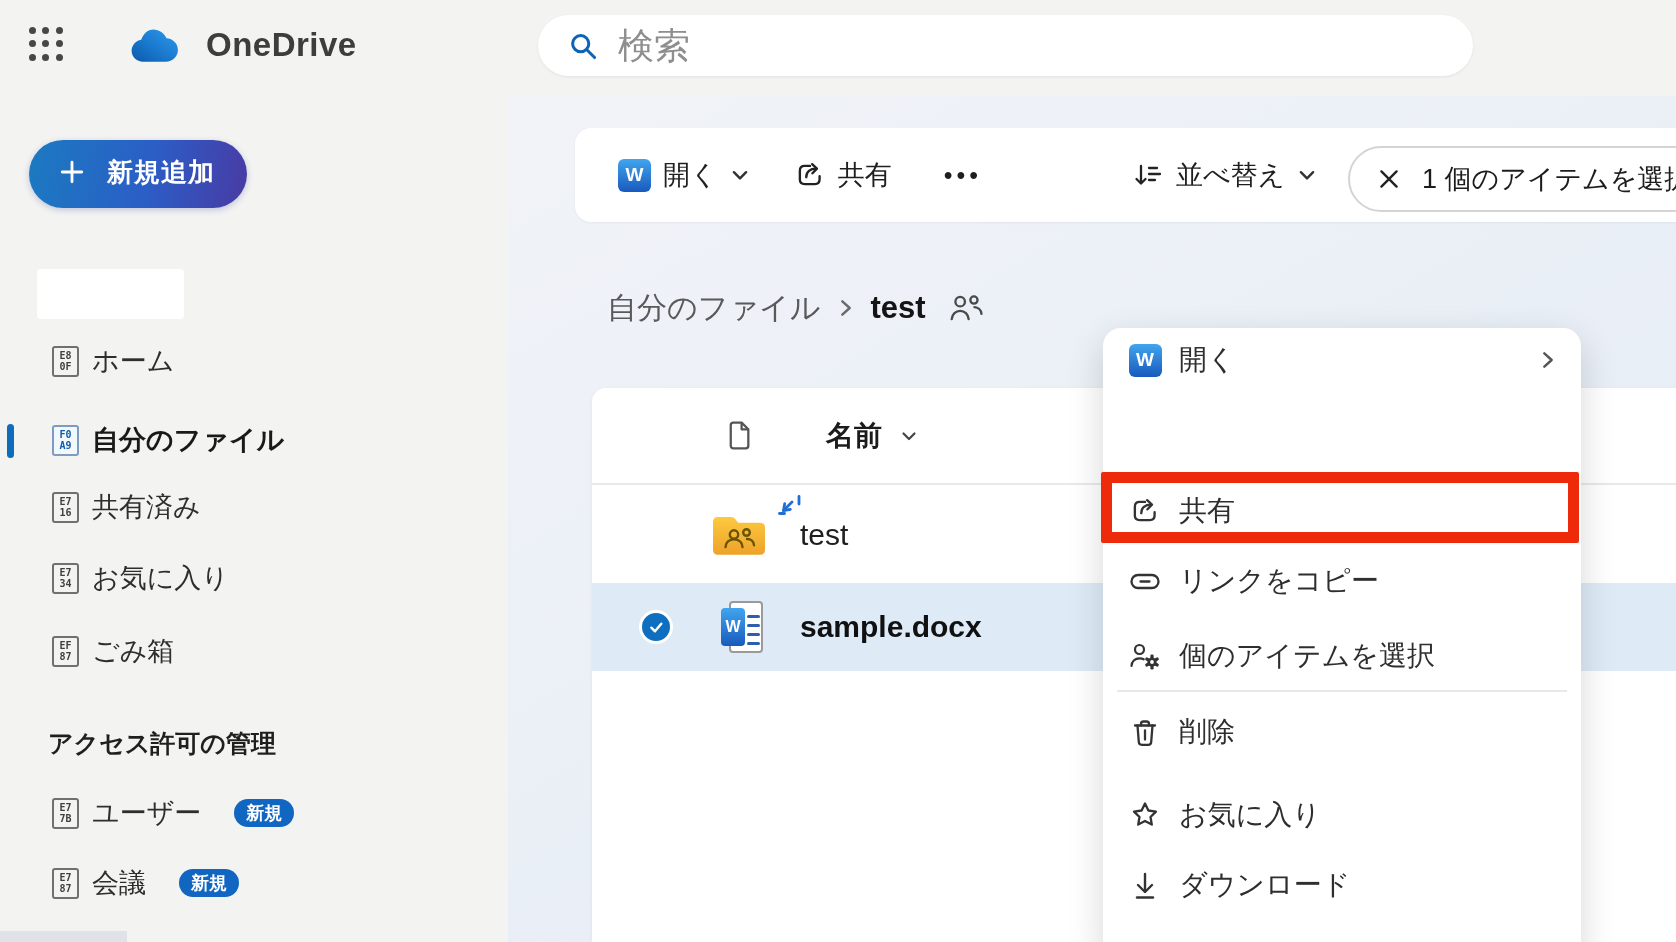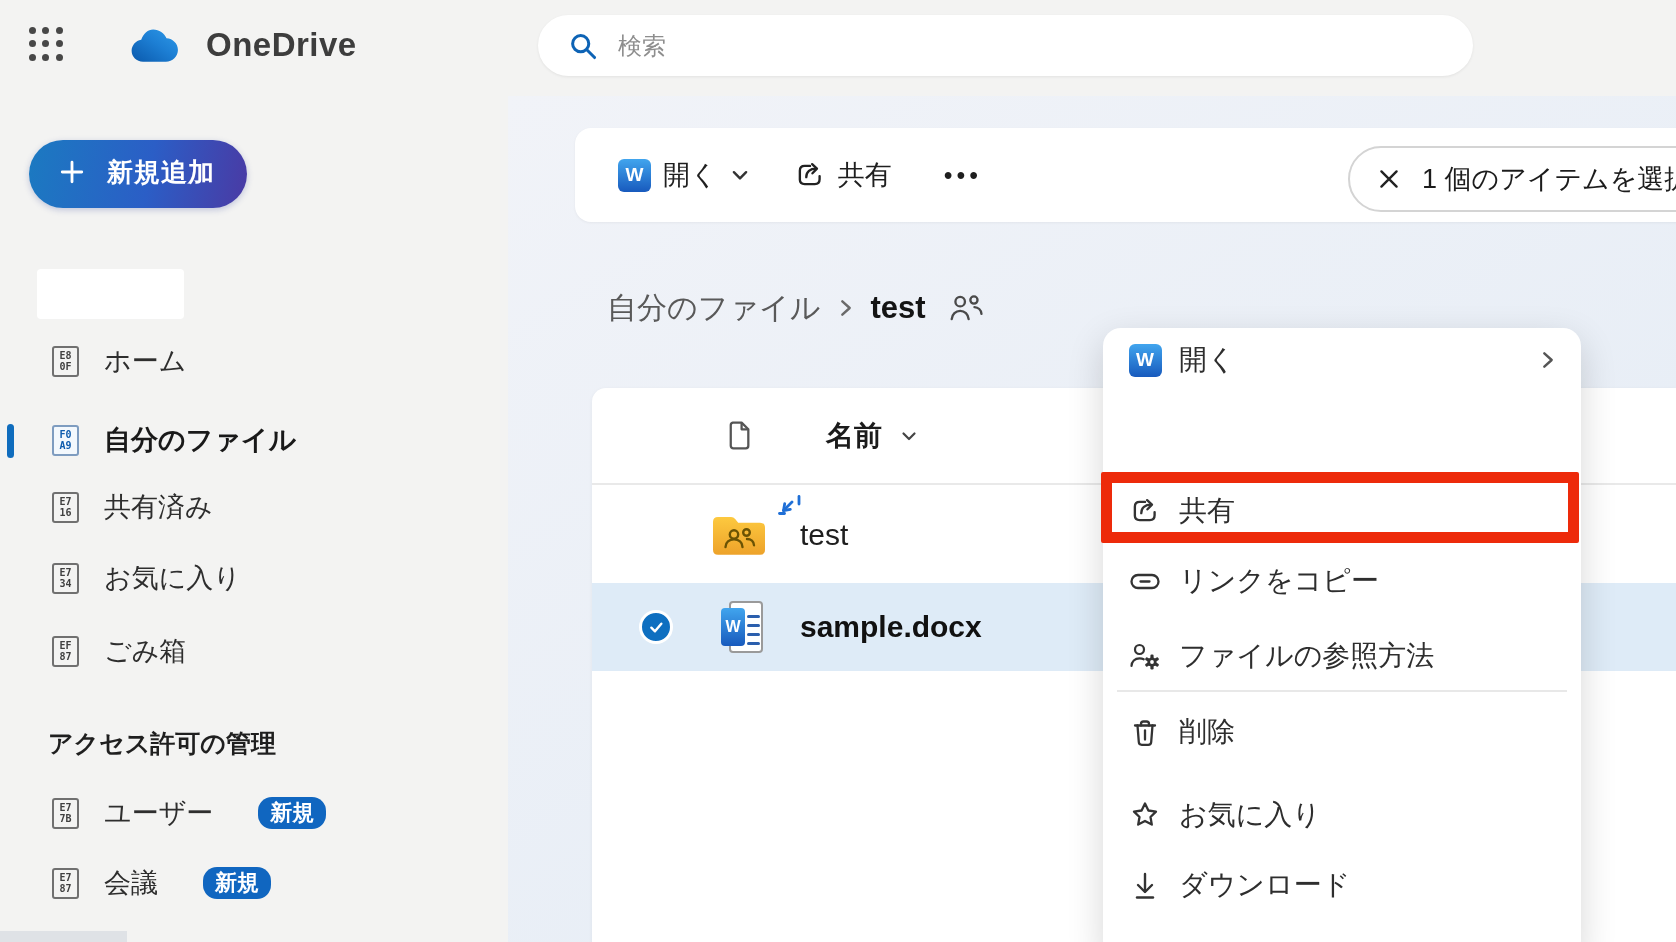--- a/index.html
+++ b/index.html
@@ -10,21 +10,21 @@
 
   
   .waffle{position:absolute;left:26px;top:24px;width:40px;height:40px;display:grid;
           grid-template-columns:repeat(3,1fr);grid-template-rows:repeat(3,1fr);
           place-items:center;background:none;border:0;cursor:pointer;padding:0;}
   .waffle i{width:7px;height:7px;border-radius:50%;background:#474747;}
   .logo{position:absolute;left:130px;top:25px;}
   .app-name{position:absolute;left:206px;top:26px;font-size:33px;font-weight:700;color:#3d3d3d;letter-spacing:.5px;}
   .search{position:absolute;left:538px;top:15px;width:935px;height:61px;background:#fff;border-radius:31px;
           box-shadow:0 1px 3px rgba(0,0,0,.07);display:flex;align-items:center;padding:0 20px 0 30px;box-sizing:border-box;}
-  .search input{border:0;outline:0;background:transparent;font-size:24px;margin-left:18px;flex:1;color:#333;font-family:inherit;}
+  .search input{border:0;outline:0;background:transparent;font-size:36px;margin-left:18px;flex:1;color:#333;font-family:inherit;}
   .search input::placeholder{color:#8e8e8e;}
 
   
   .toolbar{position:absolute;left:575px;top:128px;right:-20px;height:94px;background:#fff;border-radius:16px;
            box-shadow:0 1px 3px rgba(0,0,0,.05);display:flex;align-items:center;padding-left:43px;box-sizing:border-box;}
   .tb-btn{display:flex;align-items:center;gap:12px;font-size:27px;color:#1f1f1f;background:none;border:0;
           font-family:inherit;cursor:pointer;padding:0;}
   .tb-share{margin-left:44px;}
   .tb-more{margin-left:52px;font-size:25px;letter-spacing:4px;color:#1f1f1f;}
   .tb-sort{margin-left:150px;}
@@ -42,31 +42,31 @@
   .bc-people{margin-left:6px;display:flex;cursor:pointer;background:none;border:0;padding:0;}
 
   
   .new-btn{position:absolute;left:29px;top:140px;width:218px;height:68px;border-radius:34px;border:0;
            background:linear-gradient(100deg,#1b7ac1,#2b5ec6 55%,#4a3aa4);color:#fff;display:flex;align-items:center;
            gap:22px;padding:0 0 4px 30px;font-size:26px;font-weight:700;cursor:pointer;font-family:inherit;
            letter-spacing:1px;box-shadow:0 2px 6px rgba(40,60,150,.25);}
   .skeleton{position:absolute;left:37px;top:269px;width:147px;height:50px;background:#fff;border-radius:4px;}
   .side-item{position:absolute;left:0;width:500px;height:64px;display:flex;align-items:center;padding-left:52px;
              box-sizing:border-box;cursor:pointer;background:none;border:0;font-family:inherit;font-size:27px;
-             color:#2e2e2e;gap:25px;text-align:left;}
+             color:#2e2e2e;gap:13px;text-align:left;}
   .si-0{top:329px}.si-1{top:408px}.si-2{top:475px}.si-3{top:546px}.si-4{top:619px}
   .si-5{top:781px}.si-6{top:851px}
   .side-item.selected .label{font-weight:700;color:#191919;}
   .selected-bar{position:absolute;left:7px;top:424px;width:7px;height:34px;border-radius:4px;background:#0f6cbd;}
   .tofu{width:27px;height:31px;border:2px solid #707070;border-radius:3px;display:flex;flex-direction:column;
         align-items:center;justify-content:center;font-family:"DejaVu Sans Mono","Liberation Mono",monospace;
         font-size:10px;font-weight:700;line-height:11px;color:#3f3f3f;flex:0 0 auto;box-sizing:border-box;}
   .selected .tofu{border-color:#7e9cc0;color:#0f5cad;background:#f3f8fd;}
   .section-header{position:absolute;left:48px;top:727px;font-size:25px;font-weight:700;color:#1f1f1f;}
-  .badge{margin-left:20px;background:#1066c0;color:#fff;font-size:22px;font-weight:700;border-radius:14px;
+  .badge{margin-left:20px;background:#1066c0;color:#fff;font-size:18px;font-weight:700;border-radius:14px;
          padding:5px 12px;line-height:1;}
   .bottom-sliver{position:absolute;left:0;top:931px;width:127px;height:11px;background:#dfe2e6;}
 
   
   .file-panel{position:absolute;left:592px;top:388px;right:0;bottom:0;background:#fff;
               border-radius:14px 0 0 0;box-shadow:0 1px 4px rgba(0,0,0,.05);}
   .list-header{position:absolute;top:0;left:0;right:0;height:97px;display:flex;align-items:center;
                padding-left:133px;border-bottom:2px solid #e9e9e9;box-sizing:border-box;}
   .name-col-btn{display:flex;align-items:center;gap:18px;margin-left:68px;background:none;border:0;
                 font-family:inherit;font-size:28px;font-weight:700;color:#1b1b1b;cursor:pointer;}
@@ -151,20 +151,33 @@
       <svg width="32" height="32" viewBox="0 0 30 30" fill="none" stroke="#222" stroke-width="2.2" stroke-linecap="round">
         <path d="M15 6.5h-5Q5.5 6.5 5.5 11v8.5q0 4 4.5 4h9.5q4.5 0 4.5-4.5V16"></path>
         <path d="M11.5 17c0-5.2 3.6-8 9.3-8" stroke-linejoin="round"></path>
         <path d="M17 4.8 21.5 9l-4.2 4.4" stroke-linejoin="round"></path>
       </svg>
       <span>共有</span>
     </button>
     <button class="tb-btn tb-more">
       <span>•••</span>
     </button>
+    <button class="tb-btn tb-sort">
+      <svg width="32" height="30" viewBox="0 0 32 28" fill="none" stroke="#222" stroke-width="2.3" stroke-linecap="round">
+        <path d="M9 5v17"></path>
+          <path d="M4.5 18 9 22.5 13.5 18" stroke-linejoin="round"></path>
+        <path d="M17 7h8"></path>
+          <path d="M17 13h11"></path>
+          <path d="M17 19h6"></path>
+      </svg>
+      <span>並べ替え</span>
+      <svg width="20" height="20" viewBox="0 0 18 18" fill="none">
+        <path d="M3.5 6.5 9 12l5.5-5.5" stroke="#333" stroke-width="2.2" stroke-linecap="round" stroke-linejoin="round"></path>
+      </svg>
+    </button>
   </div>
   <div class="selection-pill">
     <button class="clear-btn">
       <svg width="26" height="26" viewBox="0 0 24 24" fill="none" stroke="#222" stroke-width="2.2" stroke-linecap="round">
         <path d="M5 5l14 14M19 5 5 19"></path>
       </svg>
     </button>
     <span class="selection-text">1 個のアイテムを選択</span>
   </div>
 
@@ -347,21 +360,21 @@
           </g>
           <g transform="translate(24,21)" fill="#333">
             <rect x="-1.6" y="-7.5" width="3.2" height="15" rx="1.2"></rect>
             <rect x="-1.6" y="-7.5" width="3.2" height="15" rx="1.2" transform="rotate(60)"></rect>
             <rect x="-1.6" y="-7.5" width="3.2" height="15" rx="1.2" transform="rotate(120)"></rect>
             <circle r="4.6"></circle>
               <circle r="1.9" fill="#fff"></circle>
           </g>
         </svg>
       </span>
-      <span>ファイルの参照方法</span>
+      <span>個のアイテムを選択</span>
     </button>
 
     <div class="menu-divider"></div>
 
     <button class="menu-item mi-5">
       <span class="mi-ico">
         <svg width="28" height="31" viewBox="0 0 28 30" fill="none" stroke="#333" stroke-width="2.3" stroke-linecap="round" stroke-linejoin="round">
           <path d="M4 8h20"></path>
           <path d="M10 8V6.5A2.5 2.5 0 0 1 12.5 4h3A2.5 2.5 0 0 1 18 6.5V8"></path>
           <path d="M6.5 8l1.3 16.5a3 3 0 0 0 3 2.8h6.4a3 3 0 0 0 3-2.8L21.5 8"></path>

